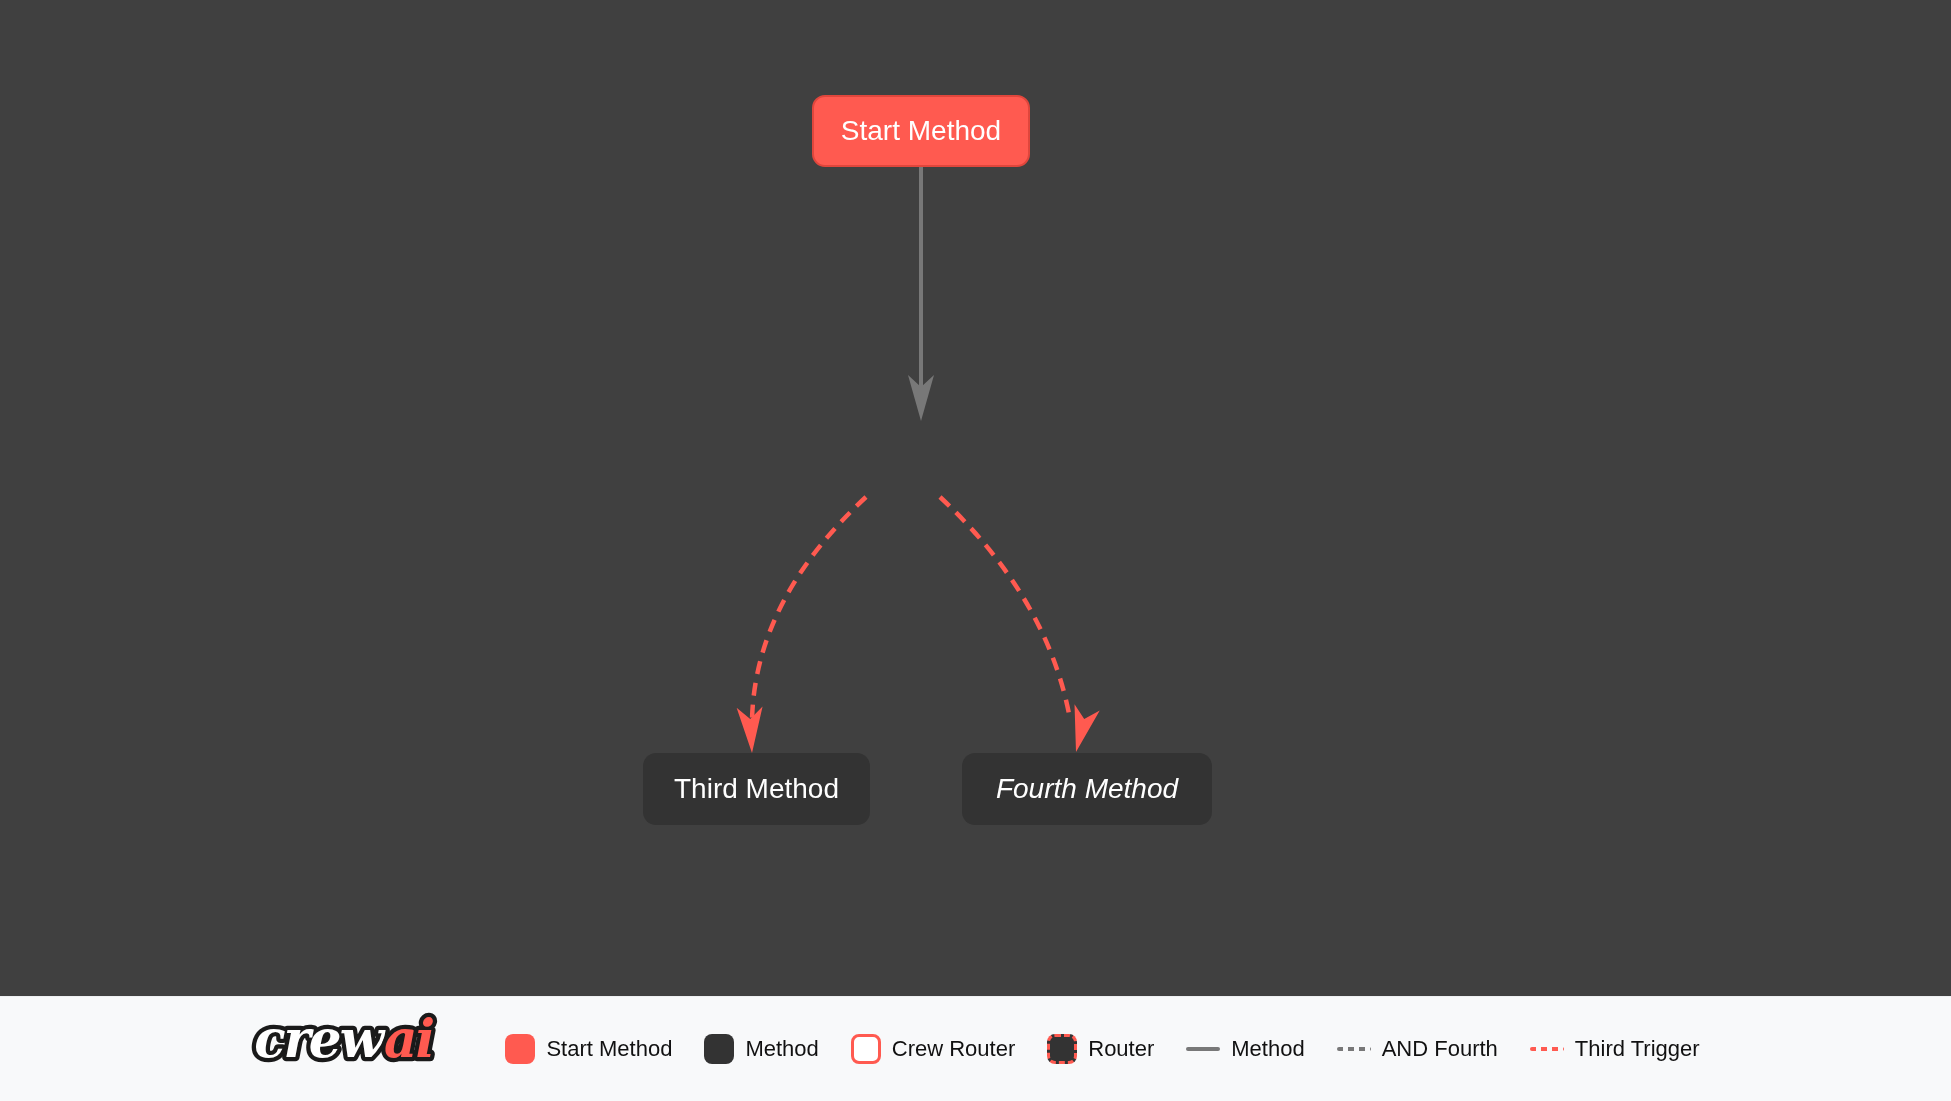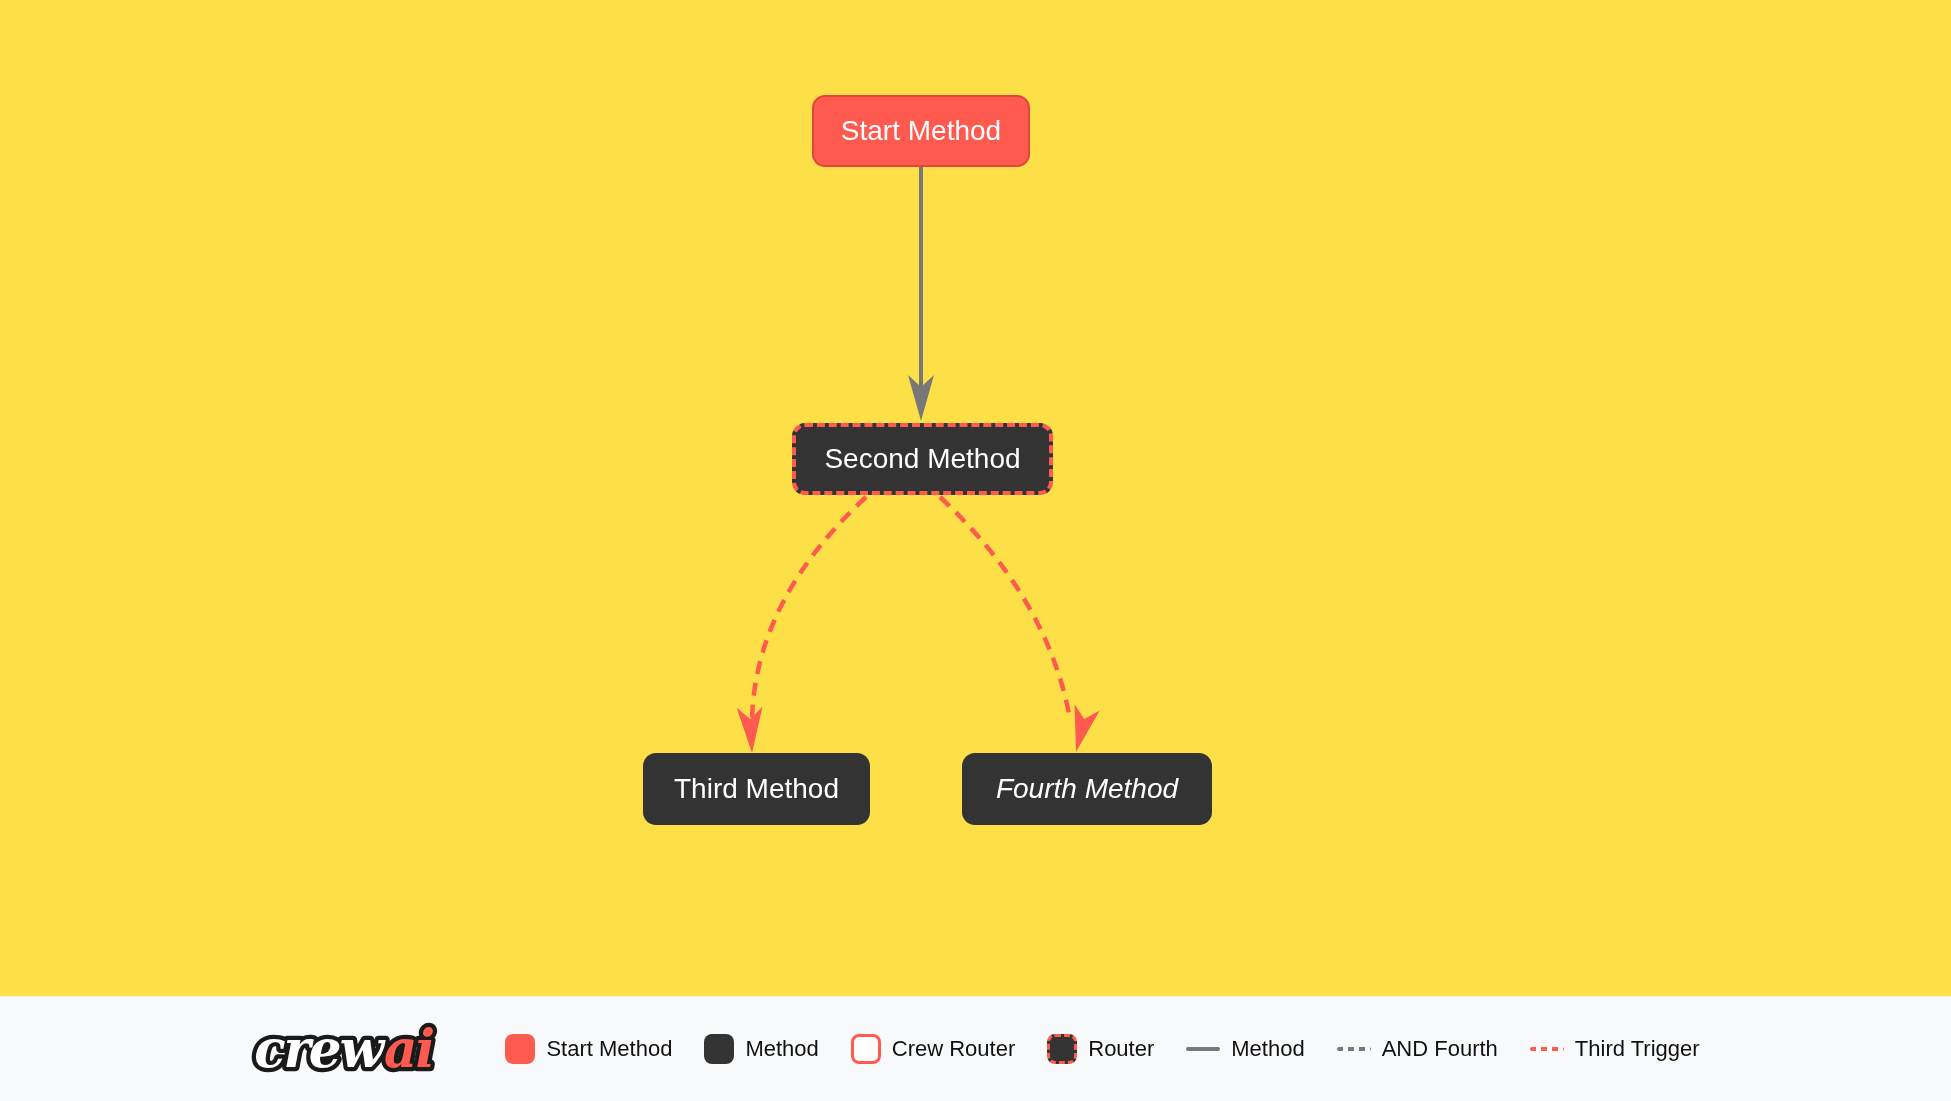--- a/index.html
+++ b/index.html
@@ -5,21 +5,21 @@
   * { margin: 0; padding: 0; box-sizing: border-box; }
   html, body {
     width: 1951px; height: 1101px;
     background: #ffffff;
     font-family: "Liberation Sans", sans-serif;
     overflow: hidden;
   }
   .stage {
     position: relative;
     width: 1951px; height: 1101px;
-    background: #fde047;
+    background: #404040;
   }
   .edges-layer {
     position: absolute; left: 0; top: 0;
     width: 1951px; height: 1101px;
     pointer-events: none;
   }
   .node {
     position: absolute;
     display: flex; align-items: center; justify-content: center;
     color: #ffffff;
@@ -32,21 +32,21 @@
   .node-start   { left: 812px; top: 95px;  width: 218px; height: 72px; background: #FF5A50; border: 2px solid #E0463C; }
   .node-router  { left: 792px; top: 423px; width: 261px; height: 72px; background: #333333; border: 4px dashed #FF5A50; }
   .node-third   { left: 643px; top: 753px; width: 227px; height: 72px; background: #333333; text-align: center; }
   .node-fourth  { left: 962px; top: 753px; width: 250px; height: 72px; background: #333333; font-style: italic; }
 
   .legend-bar {
     position: absolute; left: 0; bottom: 0;
     width: 1951px; height: 105px;
     background: #f8f9fa;
     border-top: 1px solid #eef0f2;
-    display: flex; align-items: center; justify-content: center;
+    display: flex; justify-content: center;
     gap: 32px;
   }
   .logo { width: 222px; height: 84px; flex: 0 0 auto; }
   .legend-item {
     display: flex; align-items: center; gap: 11px;
     font-size: 22px; color: #111111;
     white-space: nowrap;
   }
   .sw { width: 30px; height: 30px; border-radius: 8px; flex: 0 0 auto; }
   .sw-start  { background: #FF5A50; }
@@ -76,23 +76,20 @@
     </g>
 
     <g>
       <path d="M 940 497 Q 1048 598 1070 719" fill="none" stroke="#FF5A50" stroke-width="4.5" stroke-dasharray="13 9"></path>
       <path d="M0 0 L-13 -46 L0 -34 L13 -46 Z" fill="#FF5A50" transform="translate(1076,752) rotate(14)"></path>
     </g>
   </svg>
 
   <div class="node node-start">
     <span>Start Method</span>
-  </div>
-  <div class="node node-router">
-    <span>Second Method</span>
   </div>
   <div class="node node-third">
     <span>Third Method</span>
   </div>
   <div class="node node-fourth">
     <span>Fourth Method</span>
   </div>
 
   <div class="legend-bar">
 

